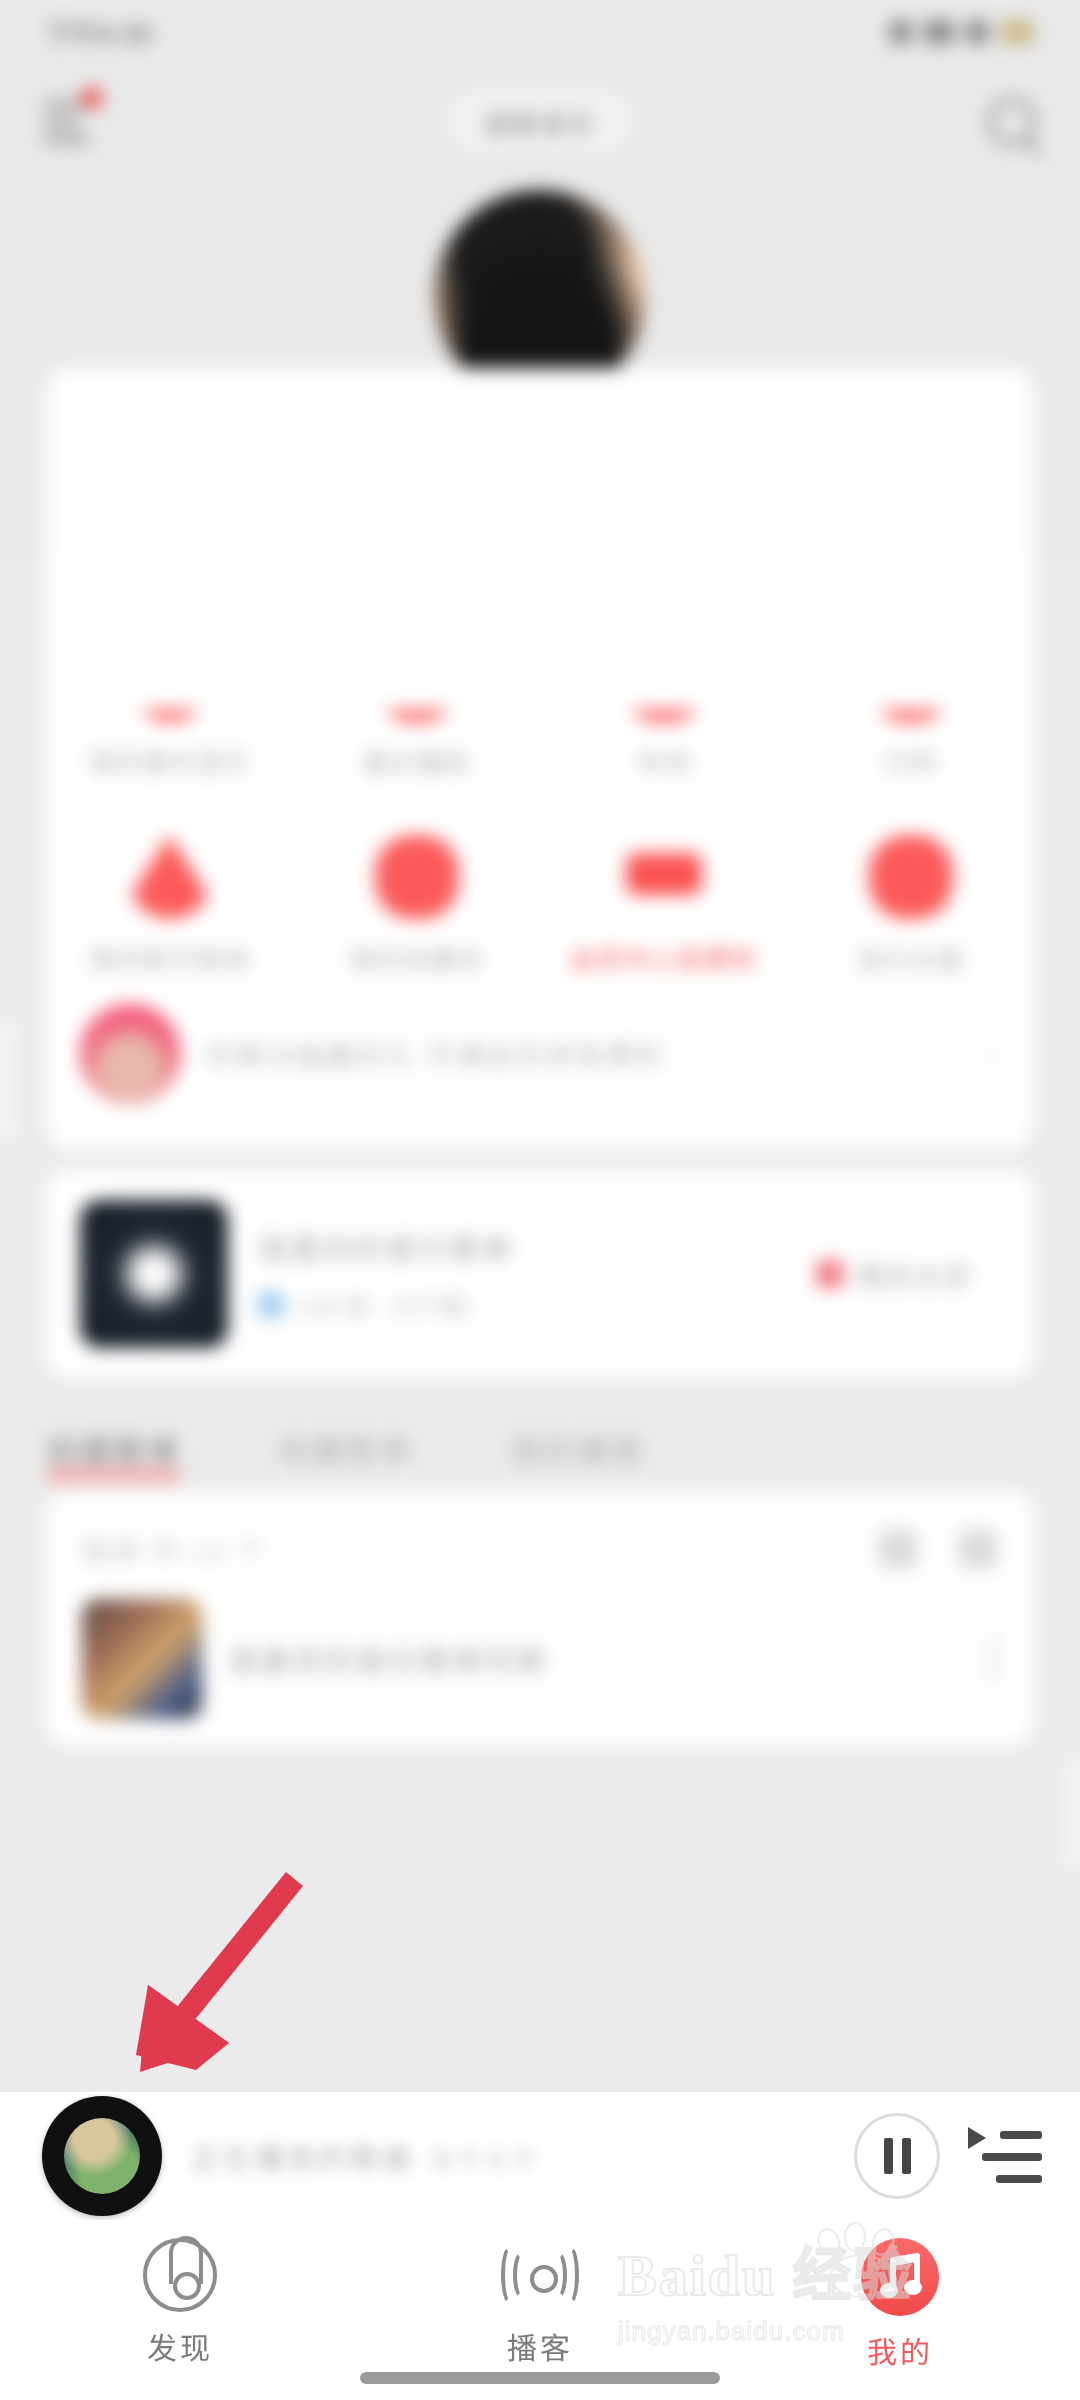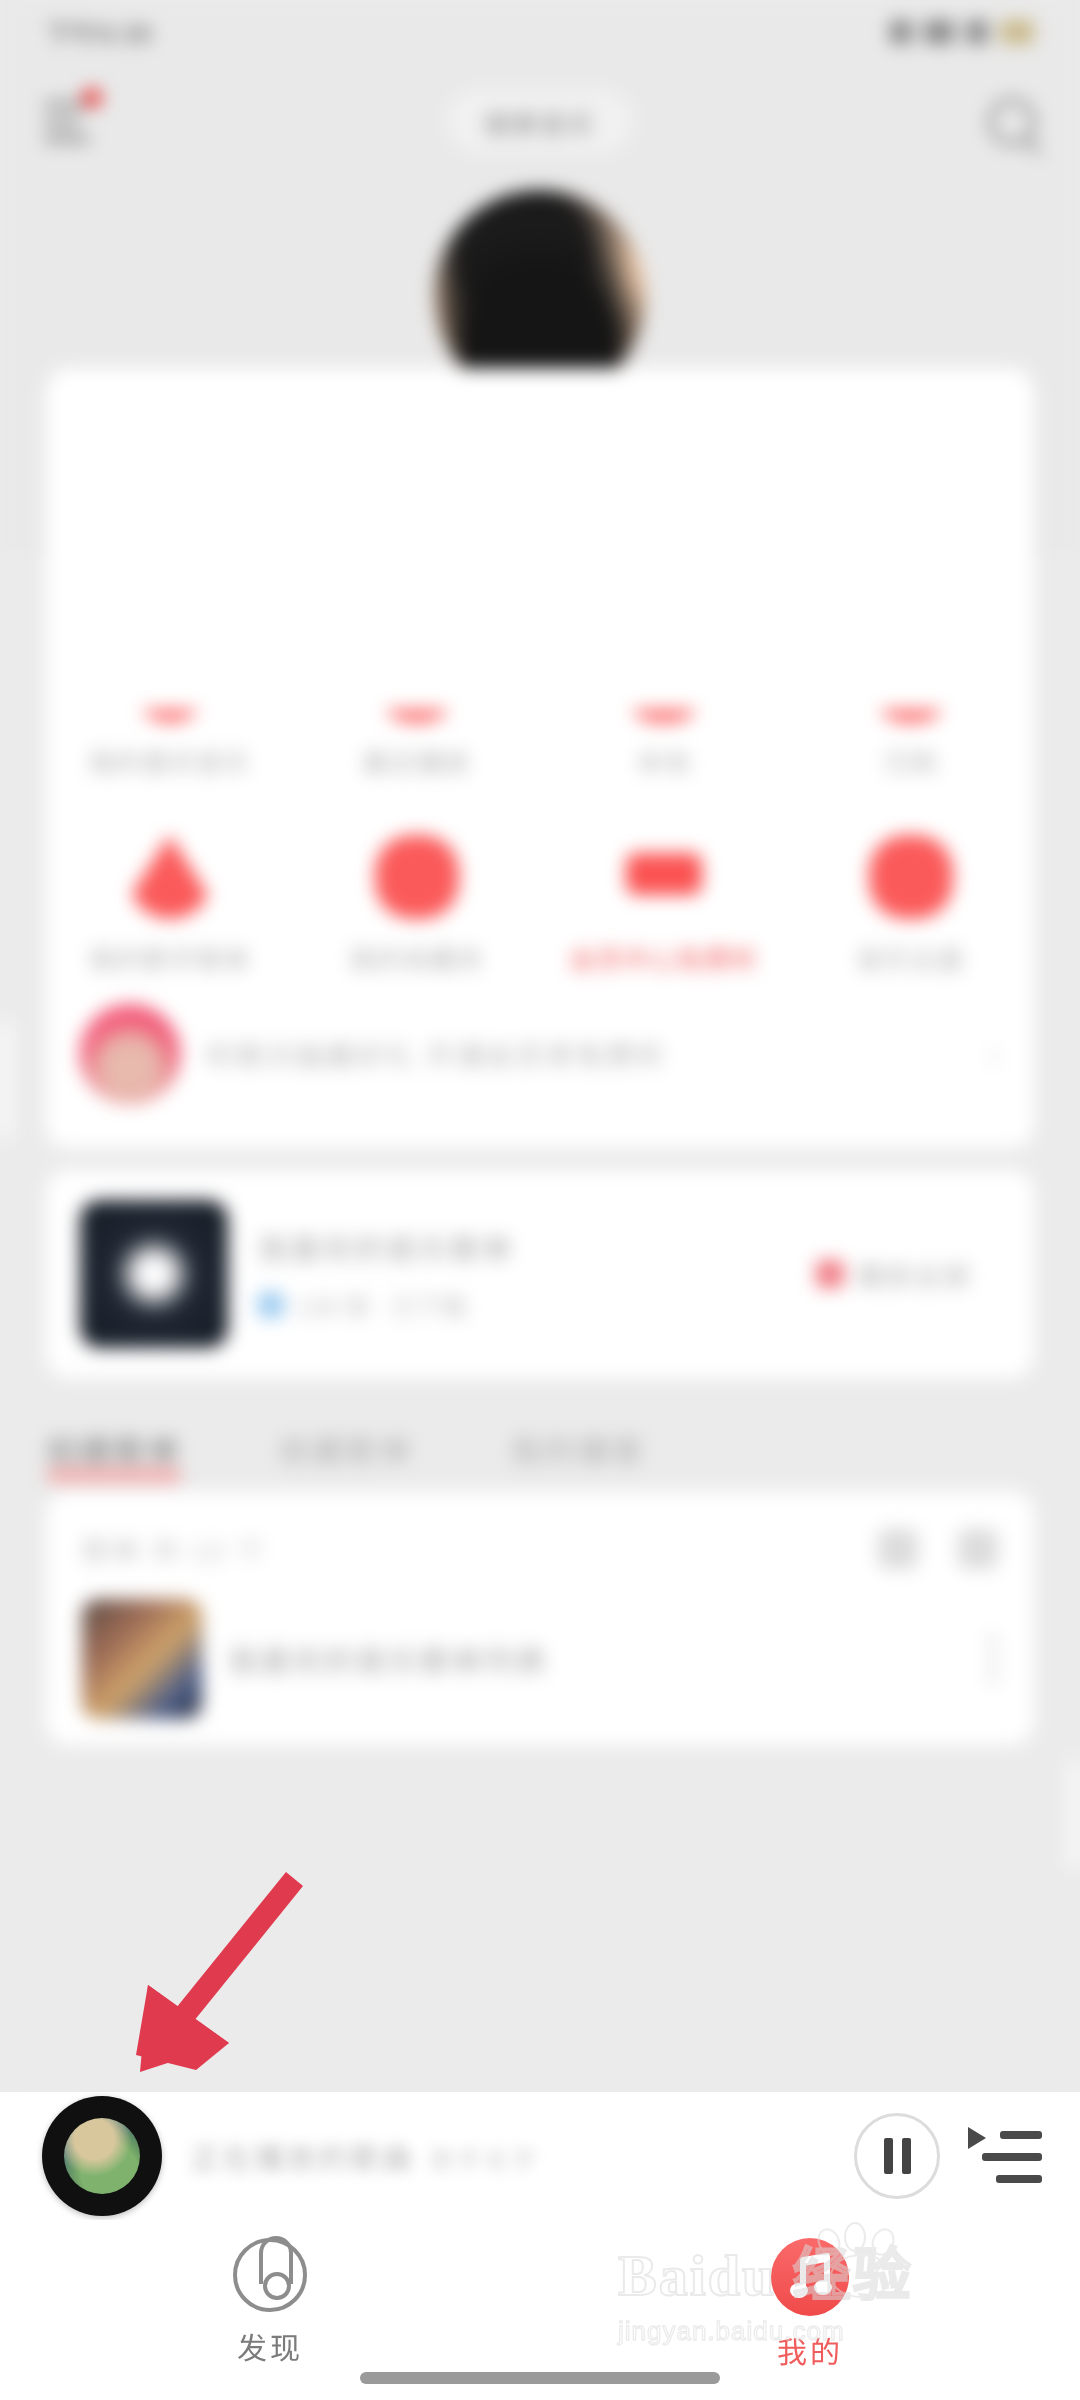--- a/index.html
+++ b/index.html
@@ -523,20 +523,29 @@
     </div>
   </div>
 
   <div class="bottomnav" style="pointer-events:auto;">
 
     <div class="nav-item">
       <span class="nav-ico ico-discover"></span>
       <span class="nav-label">发现</span>
     </div>
 
+    <div class="nav-item">
+      <span class="nav-ico ico-podcast">
+        <i class="w1"></i>
+          <i class="w2"></i>
+          <i class="w3"></i>
+          <i class="w4"></i>
+      </span>
+      <span class="nav-label">播客</span>
+    </div>
 
     <div class="nav-item active">
       <span class="nav-ico ico-mine">
         <span class="note">
           <span class="beam"></span>
             <span class="stem1"></span>
             <span class="stem2"></span>
           <span class="head1"></span>
             <span class="head2"></span>
         </span>

